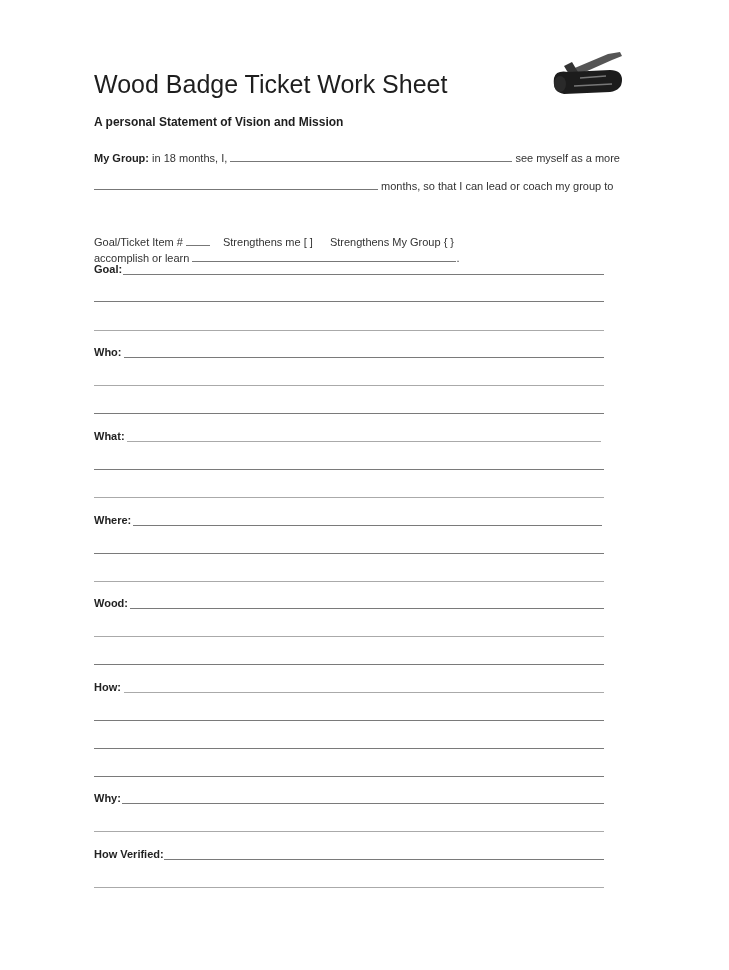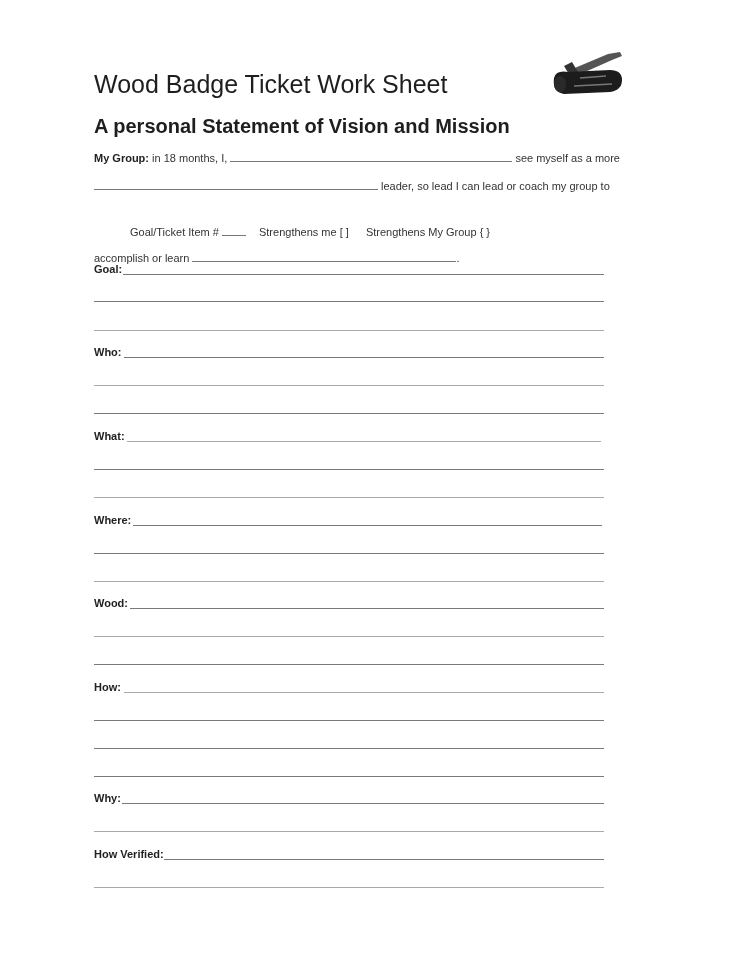--- a/index.html
+++ b/index.html
@@ -1,19 +1,19 @@
 <!DOCTYPE html>
 <html><head>
 <meta charset="utf-8">
 <style>
   html, body { margin: 0; padding: 0; background: #ffffff; }
   body { width: 729px; height: 970px; position: relative; overflow: hidden;
          font-family: "Liberation Sans", sans-serif; color: #222; }
   .title { position: absolute; left: 94px; top: 70px; font-size: 25px; color: #1e1e1e; font-weight: normal; white-space: nowrap; text-align: center; }
-  .subtitle { position: absolute; left: 94px; top: 115px; font-size: 20px; font-weight: bold; color: #1e1e1e; white-space: nowrap; }
+  .subtitle { position: absolute; left: 94px; top: 115px; font-size: 12px; font-weight: bold; color: #1e1e1e; white-space: nowrap; }
   .logo { position: absolute; left: 550px; top: 48px; width: 74px; height: 48px; }
   .row { position: absolute; left: 94px; font-size: 11px; color: #333; white-space: nowrap; }
   .b { font-weight: bold; color: #222; }
   .blank { display: inline-block; border-bottom: 1px solid #777; height: 10px; vertical-align: baseline; }
   .field-label { position: absolute; left: 94px; font-size: 11px; font-weight: bold; color: #222; white-space: nowrap; }
   .line { position: absolute; height: 0; border-top: 1px solid #7a7a7a; }
   .line.light { border-top-color: #aaa; }
 </style>
 </head>
 <body>
@@ -30,27 +30,27 @@
 </svg>
 
 <div class="row" style="top:151px;">
   <span class="b">My Group:</span>
   <span>in 18 months, I,</span>
   <span class="blank" style="width:282px;"></span>
   <span>see myself as a more</span>
 </div>
 <div class="row" style="top:179px;">
   <span class="blank" style="width:284px;"></span>
-  <span>leader, so lead I can lead or coach my group to</span>
+  <span>months, so that I can lead or coach my group to</span>
 </div>
 <div class="row" style="top:207px;margin-top:44px;">
   <span>accomplish or learn</span>
   <span class="blank" style="width:264px;"></span><span>.</span>
 </div>
-<div class="row" style="top:225px;margin-left:36px;">
+<div class="row" style="top:235px;">
   <span>Goal/Ticket Item #</span>
   <span class="blank" style="width:24px;"></span>
   <span style="margin-left:10px;">Strengthens me [  ]</span>
   <span style="margin-left:14px;">Strengthens My Group {  }</span>
 </div>
 
 <div class="field-label" style="top:263px;">Goal:</div>
 <div class="line" style="top:274px; left:123px; width:481px;"></div>
 <div class="line" style="top:301px; left:94px; width:510px;"></div>
 <div class="line light" style="top:330px; left:94px; width:510px;"></div>

